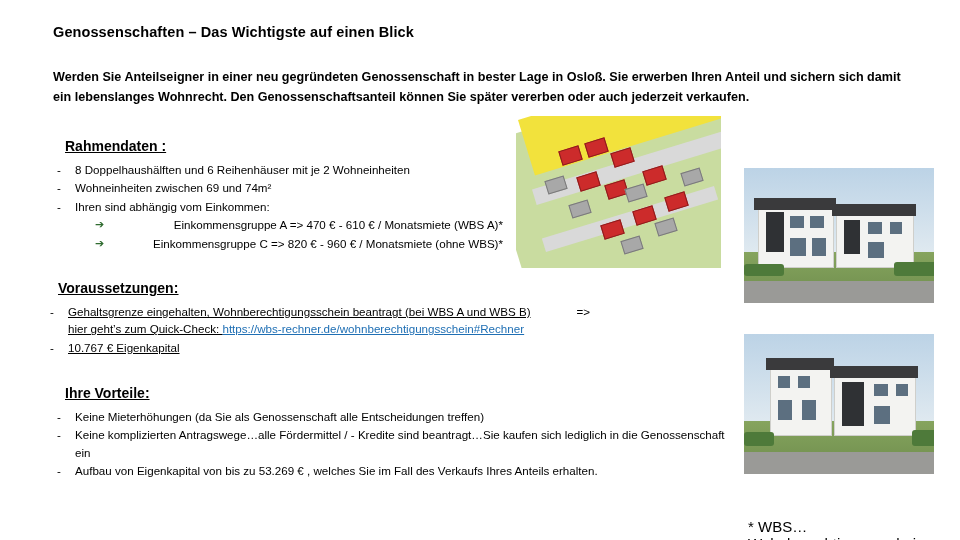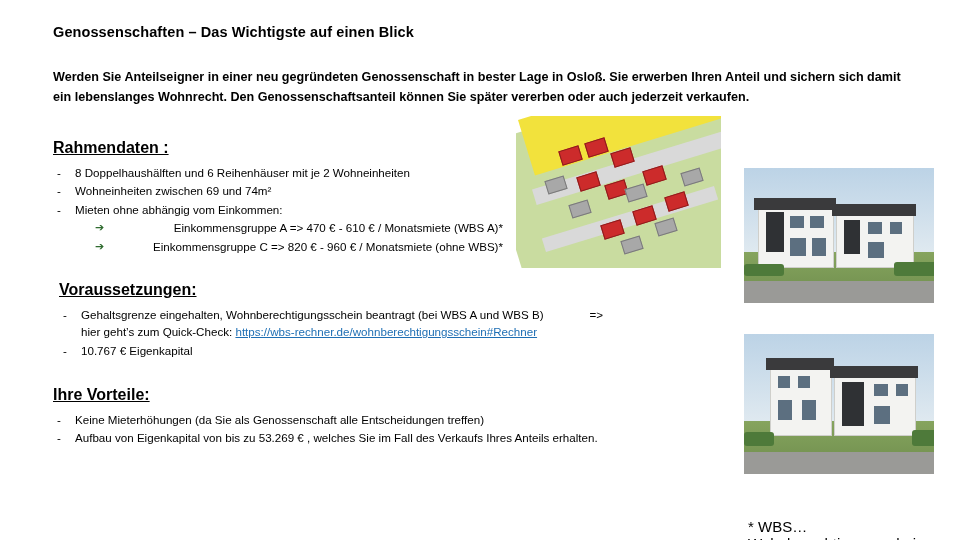--- a/index.html
+++ b/index.html
@@ -32,32 +32,32 @@
   .intro {
     position: absolute;
     left: 53px;
     top: 68px;
     width: 855px;
     font-size: 12.6px;
     font-weight: bold;
     line-height: 1.55;
   }
   .section-head {
-    font-size: 16px;
+    font-size: 14px;
     font-weight: bold;
     text-decoration: underline;
-    margin: 0 0 4px 0;
+    margin: 0 0 4px 12px;
   }
   .block {
     position: absolute;
     font-size: 11.6px;
     line-height: 1.5;
   }
   #rahmendaten { left: 53px; top: 136px; width: 450px; }
-  #voraussetzungen { left: 59px; top: 278px; width: 600px; }
+  #voraussetzungen { left: 46px; top: 278px; width: 600px; text-decoration: underline; }
   #vorteile { left: 53px; top: 383px; width: 680px; }
 
   ul.dashlist {
     list-style: none;
     margin: 0;
     padding: 0;
   }
   ul.dashlist > li {
     position: relative;
     padding-left: 22px;
@@ -205,21 +205,21 @@
   <div class="title">Genossenschaften – Das Wichtigste auf einen Blick</div>
 
   <div class="intro">Werden Sie Anteilseigner in einer neu gegründeten Genossenschaft in bester Lage in Osloß. Sie erwerben Ihren Anteil und sichern sich damit ein lebenslanges Wohnrecht. Den Genossenschaftsanteil können Sie später vererben oder auch jederzeit verkaufen.</div>
 
   <div class="block" id="rahmendaten">
     <div class="section-head">Rahmendaten :</div>
     <ul class="dashlist">
       <li>8 Doppelhaushälften und 6 Reihenhäuser mit je 2 Wohneinheiten</li>
       <li>Wohneinheiten zwischen 69 und 74m²</li>
       <li>
-        <span>Mieten ohne abhängig vom Einkommen:</span>
+        <span>Ihren sind abhängig vom Einkommen:</span>
         <ul class="arrowlist">
           <li>Einkommensgruppe A =&gt; 470 € - 610 € / Monatsmiete (WBS A)*</li>
           <li>Einkommensgruppe C =&gt; 820 € - 960 € / Monatsmiete (ohne WBS)*</li>
         </ul>
       </li>
     </ul>
   </div>
 
   <div class="block" id="voraussetzungen">
     <div class="section-head">Voraussetzungen:</div>
@@ -229,20 +229,21 @@
         <span>hier geht’s zum Quick-Check: </span><a class="link" href="#">https://wbs-rechner.de/wohnberechtigungsschein#Rechner</a>
       </li>
       <li>10.767 € Eigenkapital</li>
     </ul>
   </div>
 
   <div class="block" id="vorteile">
     <div class="section-head">Ihre Vorteile:</div>
     <ul class="dashlist">
       <li>Keine Mieterhöhungen (da Sie als Genossenschaft alle Entscheidungen treffen)</li>
+      <li>Keine komplizierten Antragswege…alle Fördermittel / - Kredite sind beantragt…Sie kaufen sich lediglich in die Genossenschaft ein</li>
       <li>Aufbau von Eigenkapital von bis zu 53.269 € , welches Sie im Fall des Verkaufs Ihres Anteils erhalten.</li>
     </ul>
   </div>
 
   <div class="siteplan">
     <div class="sp-green"></div>
     <div class="sp-yellow"></div>
     <div class="sp-road sp-r1"></div>
     <div class="sp-road sp-r2"></div>
 

